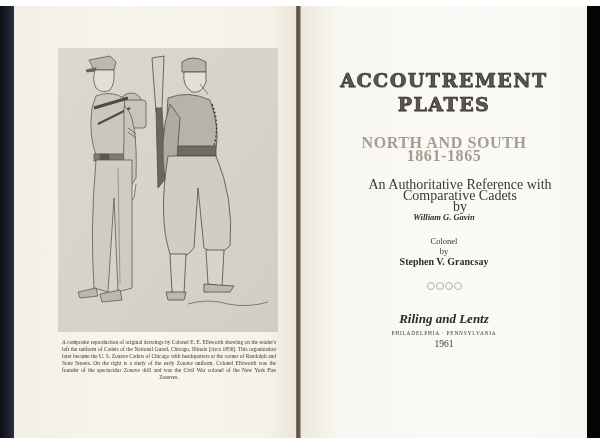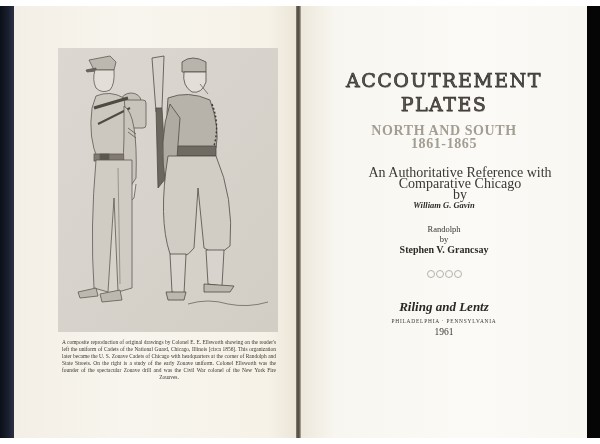--- a/index.html
+++ b/index.html
@@ -74,32 +74,32 @@
   .title-block {
     position: absolute;
     left: 301px; top: 6px;
     width: 286px;
     text-align: center;
     font-family: "Liberation Serif", serif;
   }
   .title-main {
     margin-top: 62px;
     font-family: "DejaVu Serif", serif;
-    font-weight: normal;
+    font-weight: bold;
     font-size: 19px;
     letter-spacing: 1.5px;
     line-height: 24px;
     color: #5a5652;
     -webkit-text-stroke: 0.6px #2b2926;
     text-shadow: 0.5px 0.5px 0 #bbb6ad;
   }
   .title-sub {
-    margin-top: 8px;
-    font-weight: bold;
-    font-size: 14px;
+    margin-top: 20px;
+    font-weight: bold;
+    font-size: 16px;
     letter-spacing: 0.6px;
     line-height: 13px;
     color: #a39d93;
   }
   .desc {
     margin-top: 17px;
     font-size: 14px;
     line-height: 11px;
     color: #3b3833;
     padding-left: 32px;
@@ -243,26 +243,26 @@
     <div class="title-main">
       <div>ACCOUTREMENT</div>
       <div>PLATES</div>
     </div>
     <div class="title-sub">
       <div>NORTH AND SOUTH</div>
       <div>1861-1865</div>
     </div>
     <div class="desc">
       <div>An Authoritative Reference with</div>
-      <div>Comparative Chicago</div>
+      <div>Comparative Cadets</div>
       <div>by</div>
     </div>
     <div class="author">William G. Gavin</div>
     <div class="foreword">
-      <div>Randolph</div>
+      <div>Colonel</div>
       <div>by</div>
     </div>
     <div class="foreword-name">Stephen V. Grancsay</div>
     <div class="ornament">
       <span></span>
         <span></span>
         <span></span>
         <span></span>
     </div>
     <div class="publisher">Riling and Lentz</div>

